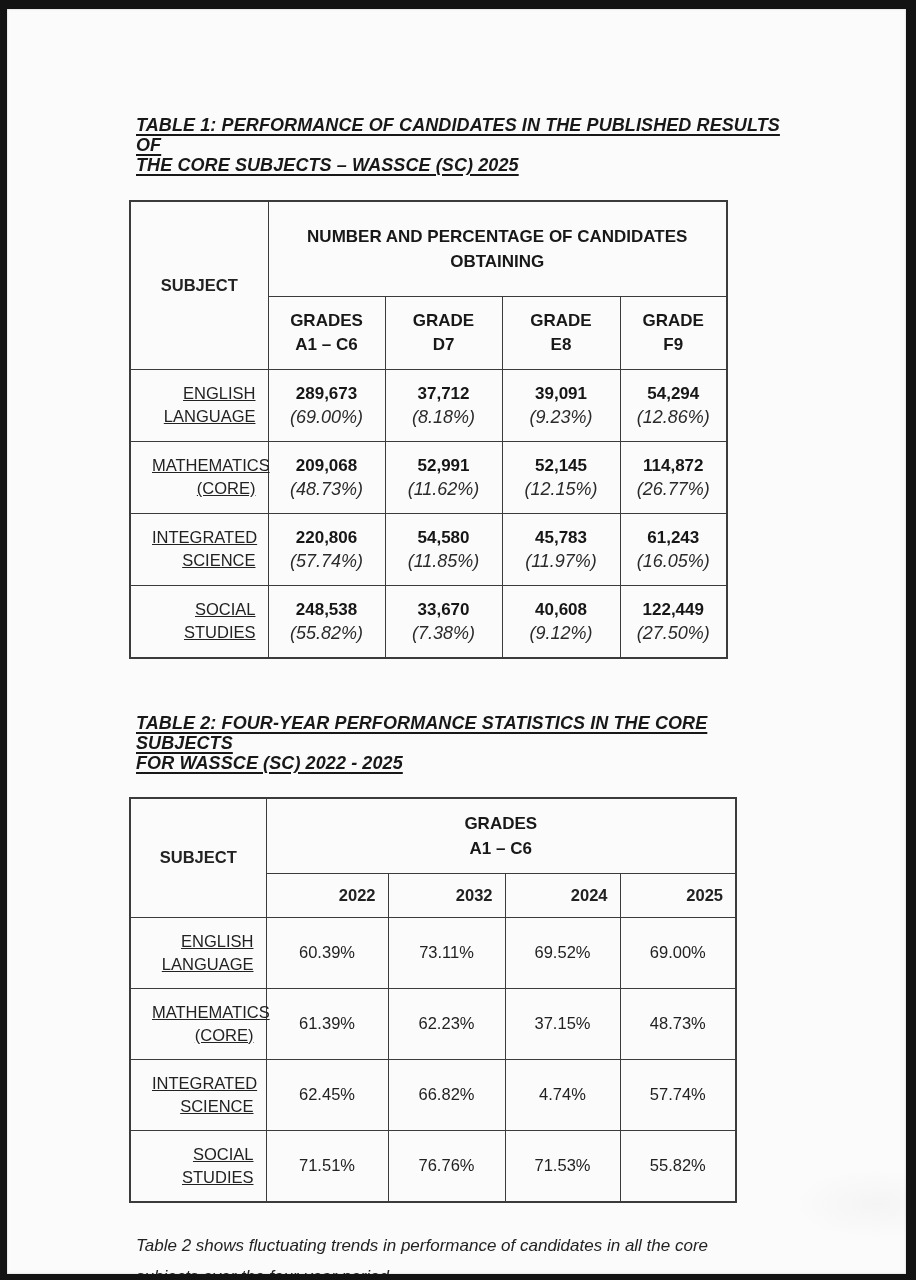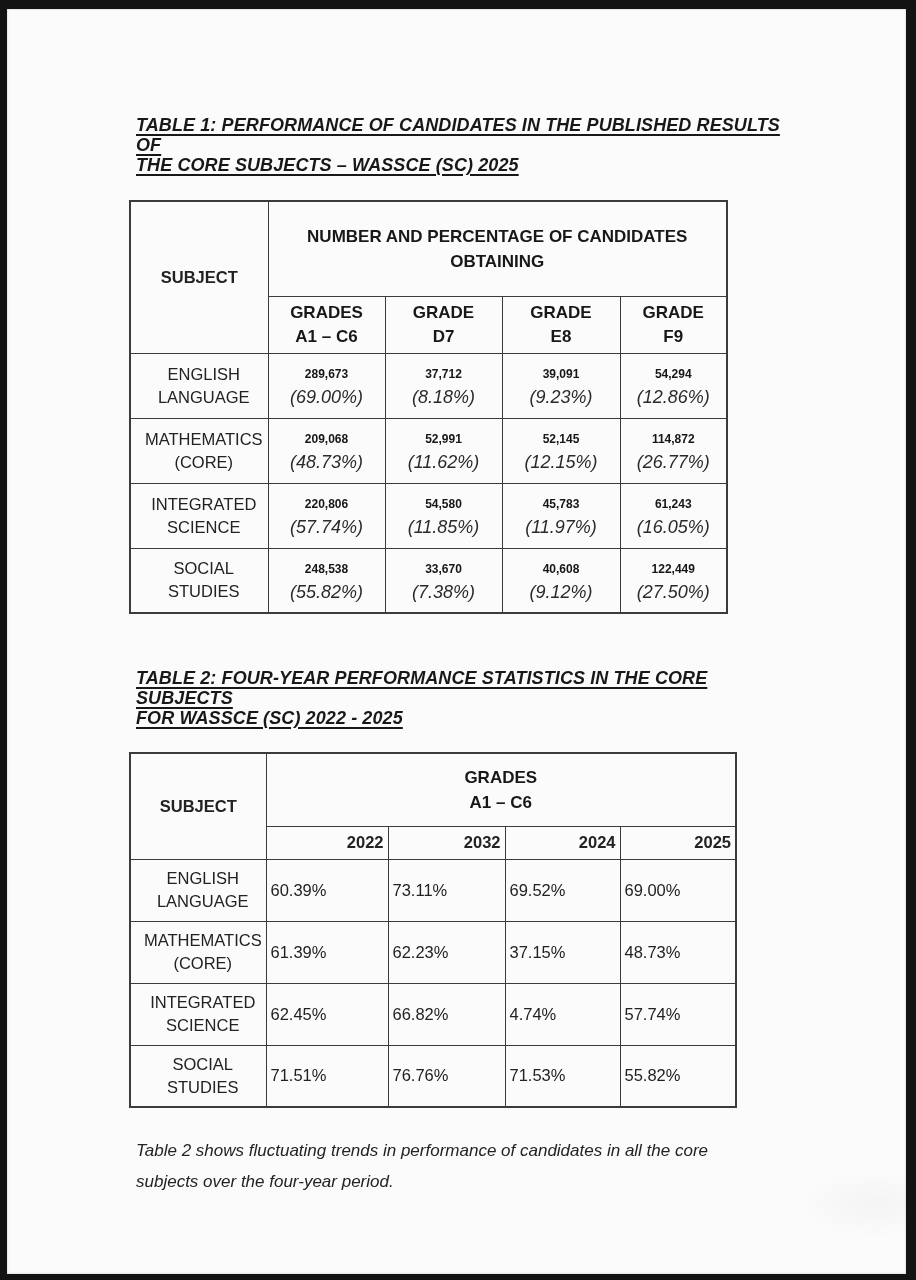--- a/index.html
+++ b/index.html
@@ -47,21 +47,21 @@
   table.tbl {
     border-collapse: collapse;
     table-layout: fixed;
     background: transparent;
   }
   table.tbl, table.tbl th, table.tbl td {
     border: 1px solid #3b3b3b;
   }
   table.tbl { border-width: 2px; }
   table.tbl th, table.tbl td {
-    padding: 4px;
+    padding: 12px;
     vertical-align: middle;
     font-size: 16.5px;
     color: #222;
   }
   .t1 { width: 597px; }
   .t2 { width: 606px; }
 
   tr.h-row1-t1 { height: 95px; }
   tr.h-row2-t1 { height: 54px; }
   tr.b-row-t1  { height: 65px; }
@@ -87,45 +87,45 @@
     color: #181818;
   }
   .grade-head { text-align: center; }
   .grade-head .line {
     display: block;
     font-weight: bold;
     font-size: 17px;
     line-height: 24px;
     color: #181818;
   }
-  .subj-cell { text-align: center; }
+  .subj-cell { text-align: right; text-decoration: underline; }
   .subj-cell .line {
     display: block;
     padding-left: 9px;
     font-size: 16.5px;
     line-height: 23px;
     font-weight: normal;
   }
   .num-cell { text-align: center; }
   .num-cell .num {
     display: block;
     font-weight: bold;
-    font-size: 12px;
+    font-size: 17px;
     line-height: 24px;
     color: #161616;
   }
   .num-cell .pct {
     display: block;
     font-style: italic;
     font-size: 18px;
     line-height: 23px;
     color: #2a2a2a;
   }
   .year-head { text-align: right; font-weight: bold; font-size: 17px; color: #181818; }
-  .val-cell { text-align: left; font-size: 17px; font-weight: normal; color: #222; }
+  .val-cell { text-align: center; font-size: 17px; font-weight: normal; color: #222; }
 
   .note {
     margin: 27px 0 0 7px;
     font-size: 17px;
     line-height: 31px;
     color: #232323;
     font-style: italic;
   }
   .note .nline { display: block; }
 </style>

